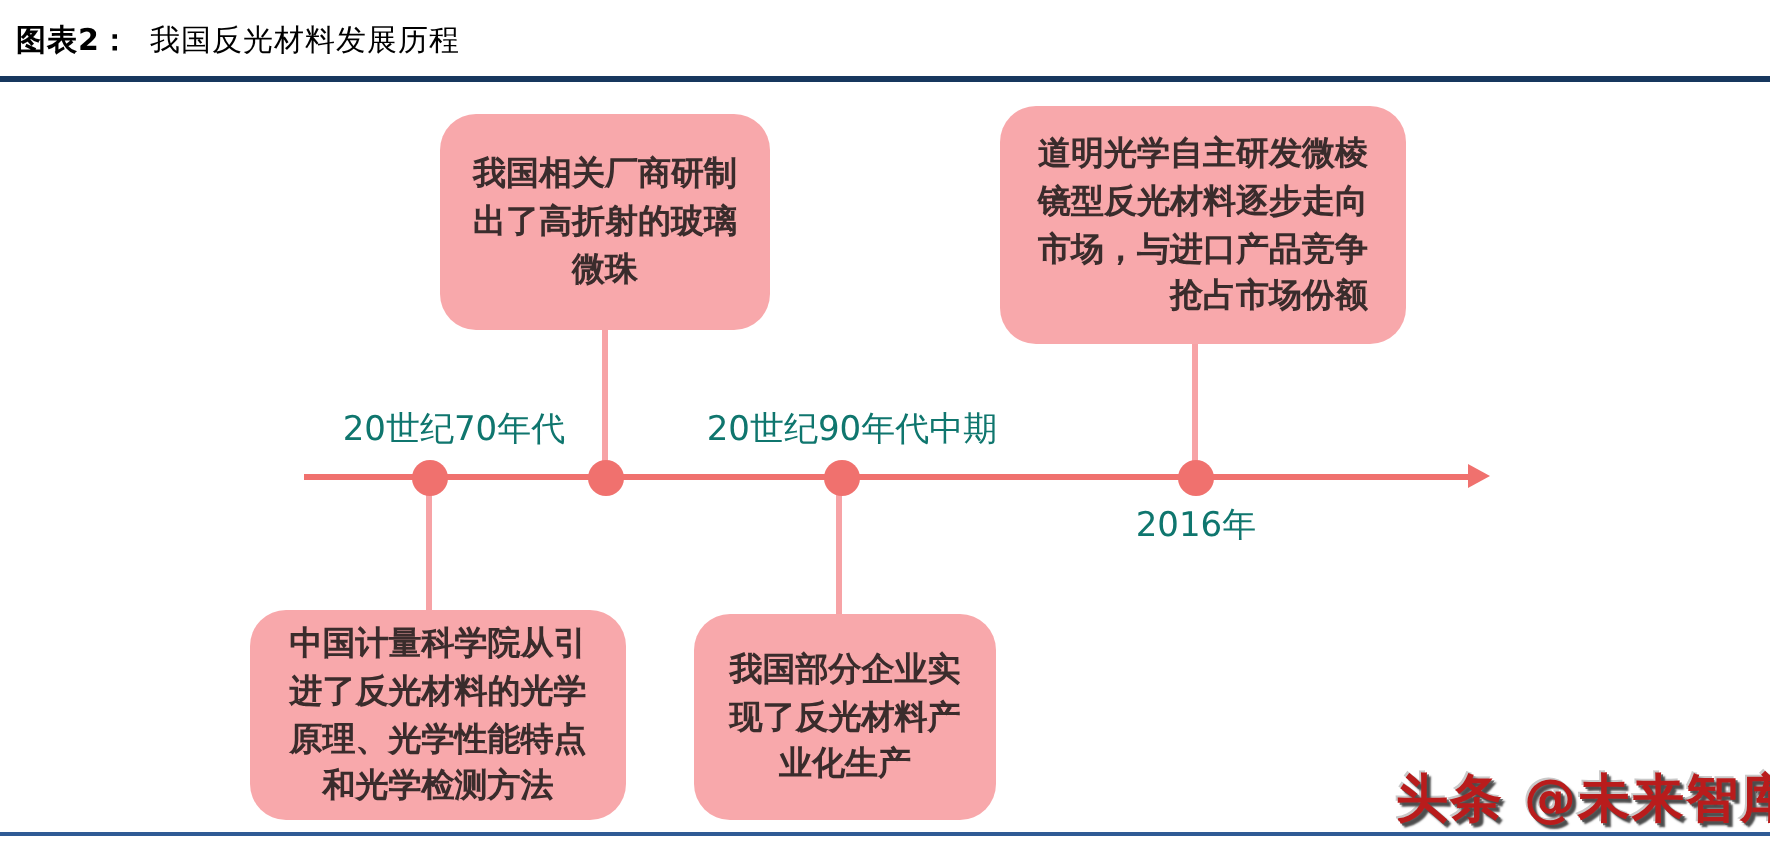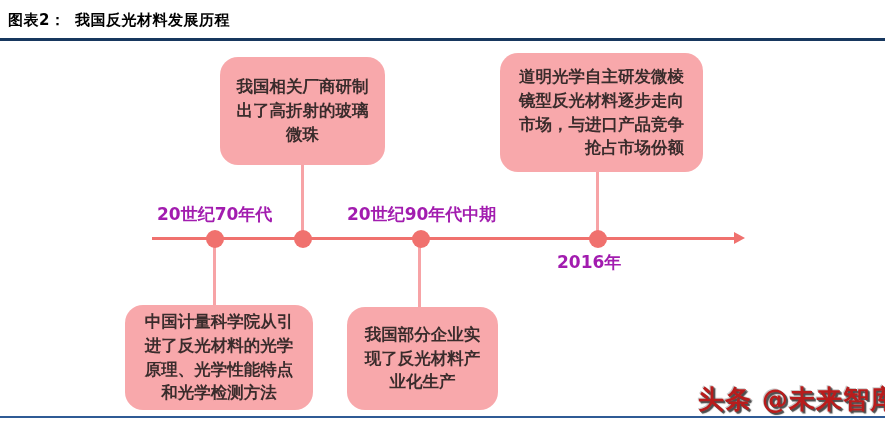--- a/index.html
+++ b/index.html
@@ -13,21 +13,21 @@
     padding-left: 20px;
   }
   
   .figure-label {
     position: absolute; left: 8px; top: 11px;
     font-size: 15px; font-weight: bold; color: #000;
     letter-spacing: 0.5px;
   }
   .figure-title {
     position: absolute; left: 75px; top: 11px;
-    font-size: 15px; font-weight: bold; color: #000;
+    font-size: 15px; font-weight: normal; color: #000;
     letter-spacing: 0.5px;
   }
   .divider-top {
     position: absolute; left: 0; top: 38px;
     width: 885px; height: 2.5px; background: #17375e;
   }
   .divider-bottom {
     position: absolute; left: 0; top: 416px;
     width: 885px; height: 2px; background: #2f5b95;
   }
@@ -55,22 +55,22 @@
   .connector {
     position: absolute; width: 3px; background: #f7a3a6; z-index: 0;
   }
   .conn-up-1   { left: 301px; top: 160px; height: 79px; }  
   .conn-up-2   { left: 596px; top: 168px; height: 71px; }  
   .conn-down-1 { left: 213px; top: 239px; height: 68px; }  
   .conn-down-2 { left: 418px; top: 239px; height: 70px; }  
   
   .year-label {
     position: absolute;
-    font-size: 17px; font-weight: bold; color: #a21caf;
-    text-align: left; white-space: nowrap; z-index: 2;
+    font-size: 17px; font-weight: normal; color: #0f766e;
+    text-align: center; white-space: nowrap; z-index: 2;
   }
   .year-70   { left: 157px; top: 203px; width: 140px; }
   .year-80   { left: 241px; top: 253px; width: 140px; }
   .year-90   { left: 347px; top: 203px; width: 158px; }
   .year-2016 { left: 557px; top: 251px; width: 82px;  }
   
   .event-box {
     position: absolute; z-index: 2;
     background: #f8a8ab; border-radius: 18px;
     display: flex; align-items: center; justify-content: center;

